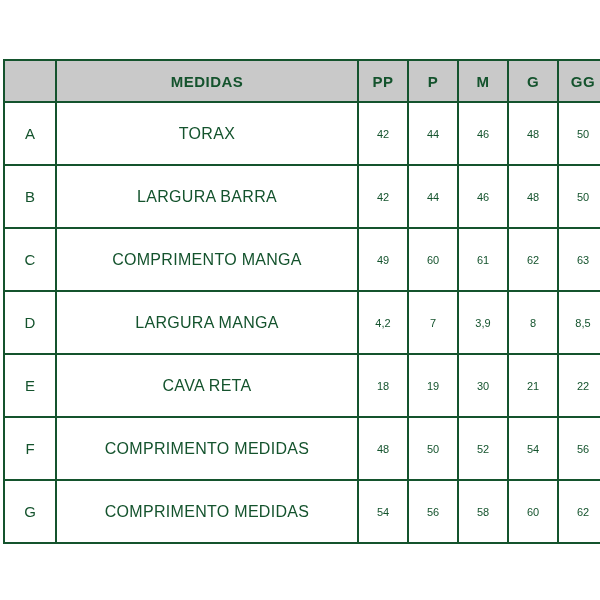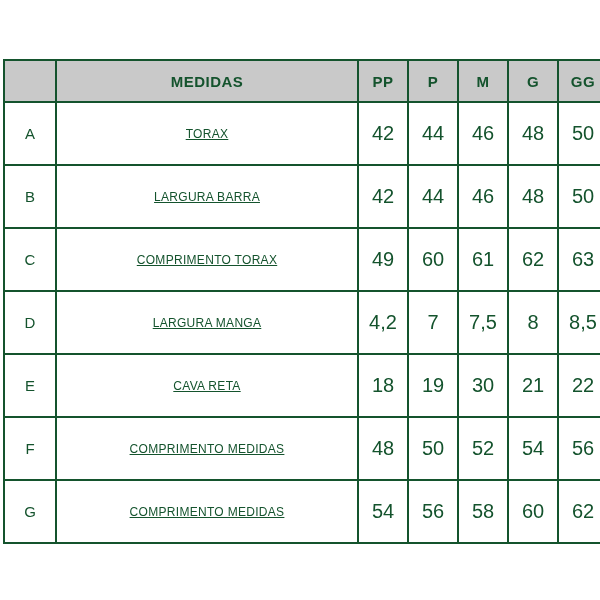--- a/index.html
+++ b/index.html
@@ -54,27 +54,26 @@
   }
   tbody td {
     height: 61px;
     background: #ffffff;
   }
   tbody td.letter-cell {
     font-size: 15px;
     font-weight: normal;
   }
   tbody td.measure-cell {
-    font-size: 12px;
+    font-size: 16px;
     font-weight: normal;
     letter-spacing: 0.3px;
-    text-decoration: underline;
   }
   tbody td.value-cell {
-    font-size: 20px;
+    font-size: 11px;
   }
 </style>
 </head>
 <body>
 
 <div id="page">
   <div class="table-wrap">
     <table class="size-table">
       <thead>
         <tr>
@@ -101,33 +100,33 @@
           <td class="letter-cell">B</td>
           <td class="measure-cell">LARGURA BARRA</td>
           <td class="value-cell">42</td>
           <td class="value-cell">44</td>
           <td class="value-cell">46</td>
           <td class="value-cell">48</td>
           <td class="value-cell">50</td>
         </tr>
         <tr>
           <td class="letter-cell">C</td>
-          <td class="measure-cell">COMPRIMENTO TORAX</td>
+          <td class="measure-cell">COMPRIMENTO MANGA</td>
           <td class="value-cell">49</td>
           <td class="value-cell">60</td>
           <td class="value-cell">61</td>
           <td class="value-cell">62</td>
           <td class="value-cell">63</td>
         </tr>
         <tr>
           <td class="letter-cell">D</td>
           <td class="measure-cell">LARGURA MANGA</td>
           <td class="value-cell">4,2</td>
           <td class="value-cell">7</td>
-          <td class="value-cell">7,5</td>
+          <td class="value-cell">3,9</td>
           <td class="value-cell">8</td>
           <td class="value-cell">8,5</td>
         </tr>
         <tr>
           <td class="letter-cell">E</td>
           <td class="measure-cell">CAVA RETA</td>
           <td class="value-cell">18</td>
           <td class="value-cell">19</td>
           <td class="value-cell">30</td>
           <td class="value-cell">21</td>

